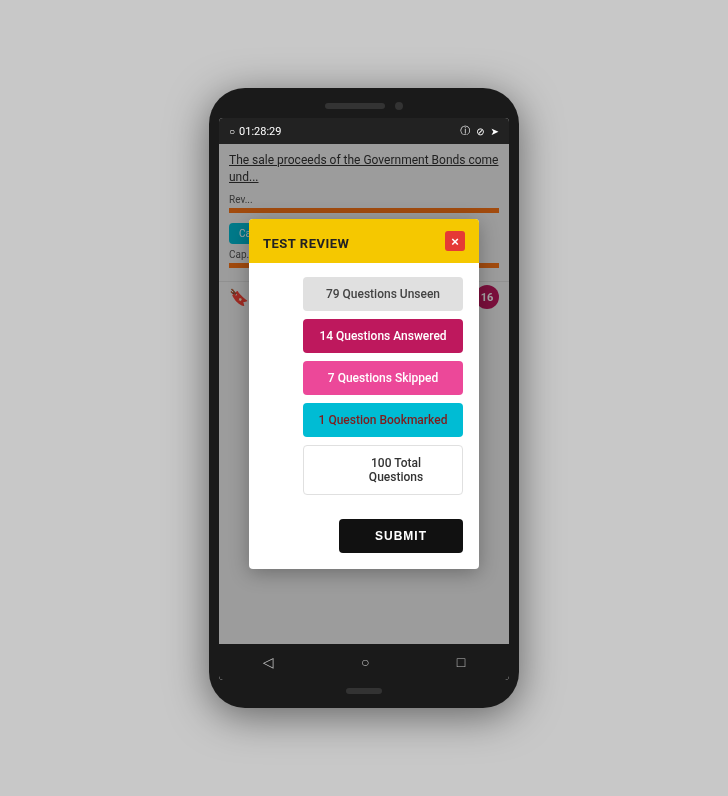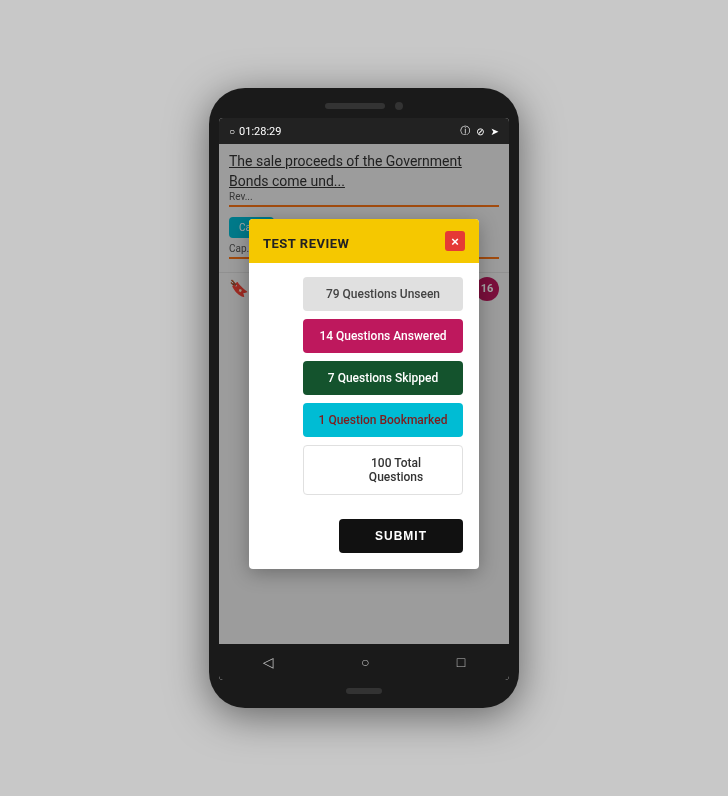--- a/index.html
+++ b/index.html
@@ -88,31 +88,32 @@
       overflow: hidden;
     }
 
     .app-bg {
       padding: 8px 10px;
       font-size: 12px;
       color: #444;
     }
 
     .app-bg .question-text {
-      font-size: 14px;
+      font-size: 12px;
       color: #333;
+      margin-bottom: 8px;
       line-height: 1.4;
       text-decoration: underline;
     }
 
     .app-bg .row-label {
       font-size: 10px;
       color: #555;
       margin-bottom: 5px;
-      border-bottom: 2px solid #f97316;
+      border-bottom: 5px solid #f97316;
       padding-bottom: 3px;
     }
 
     .app-bg .green-btn {
       background: #00bcd4;
       color: white;
       padding: 5px 10px;
       border-radius: 4px;
       font-size: 10px;
       margin: 5px 0;
@@ -189,21 +190,21 @@
       background: #e0e0e0;
       color: #444;
     }
 
     .stat-answered {
       background: #be185d;
       color: #fff;
     }
 
     .stat-skipped {
-      background: #14532d;
+      background: #ec4899;
       color: #fff;
     }
 
     .stat-bookmarked {
       background: #00bcd4;
       color: #7f1d1d;
     }
 
     .stat-total {
       background: #fff;

